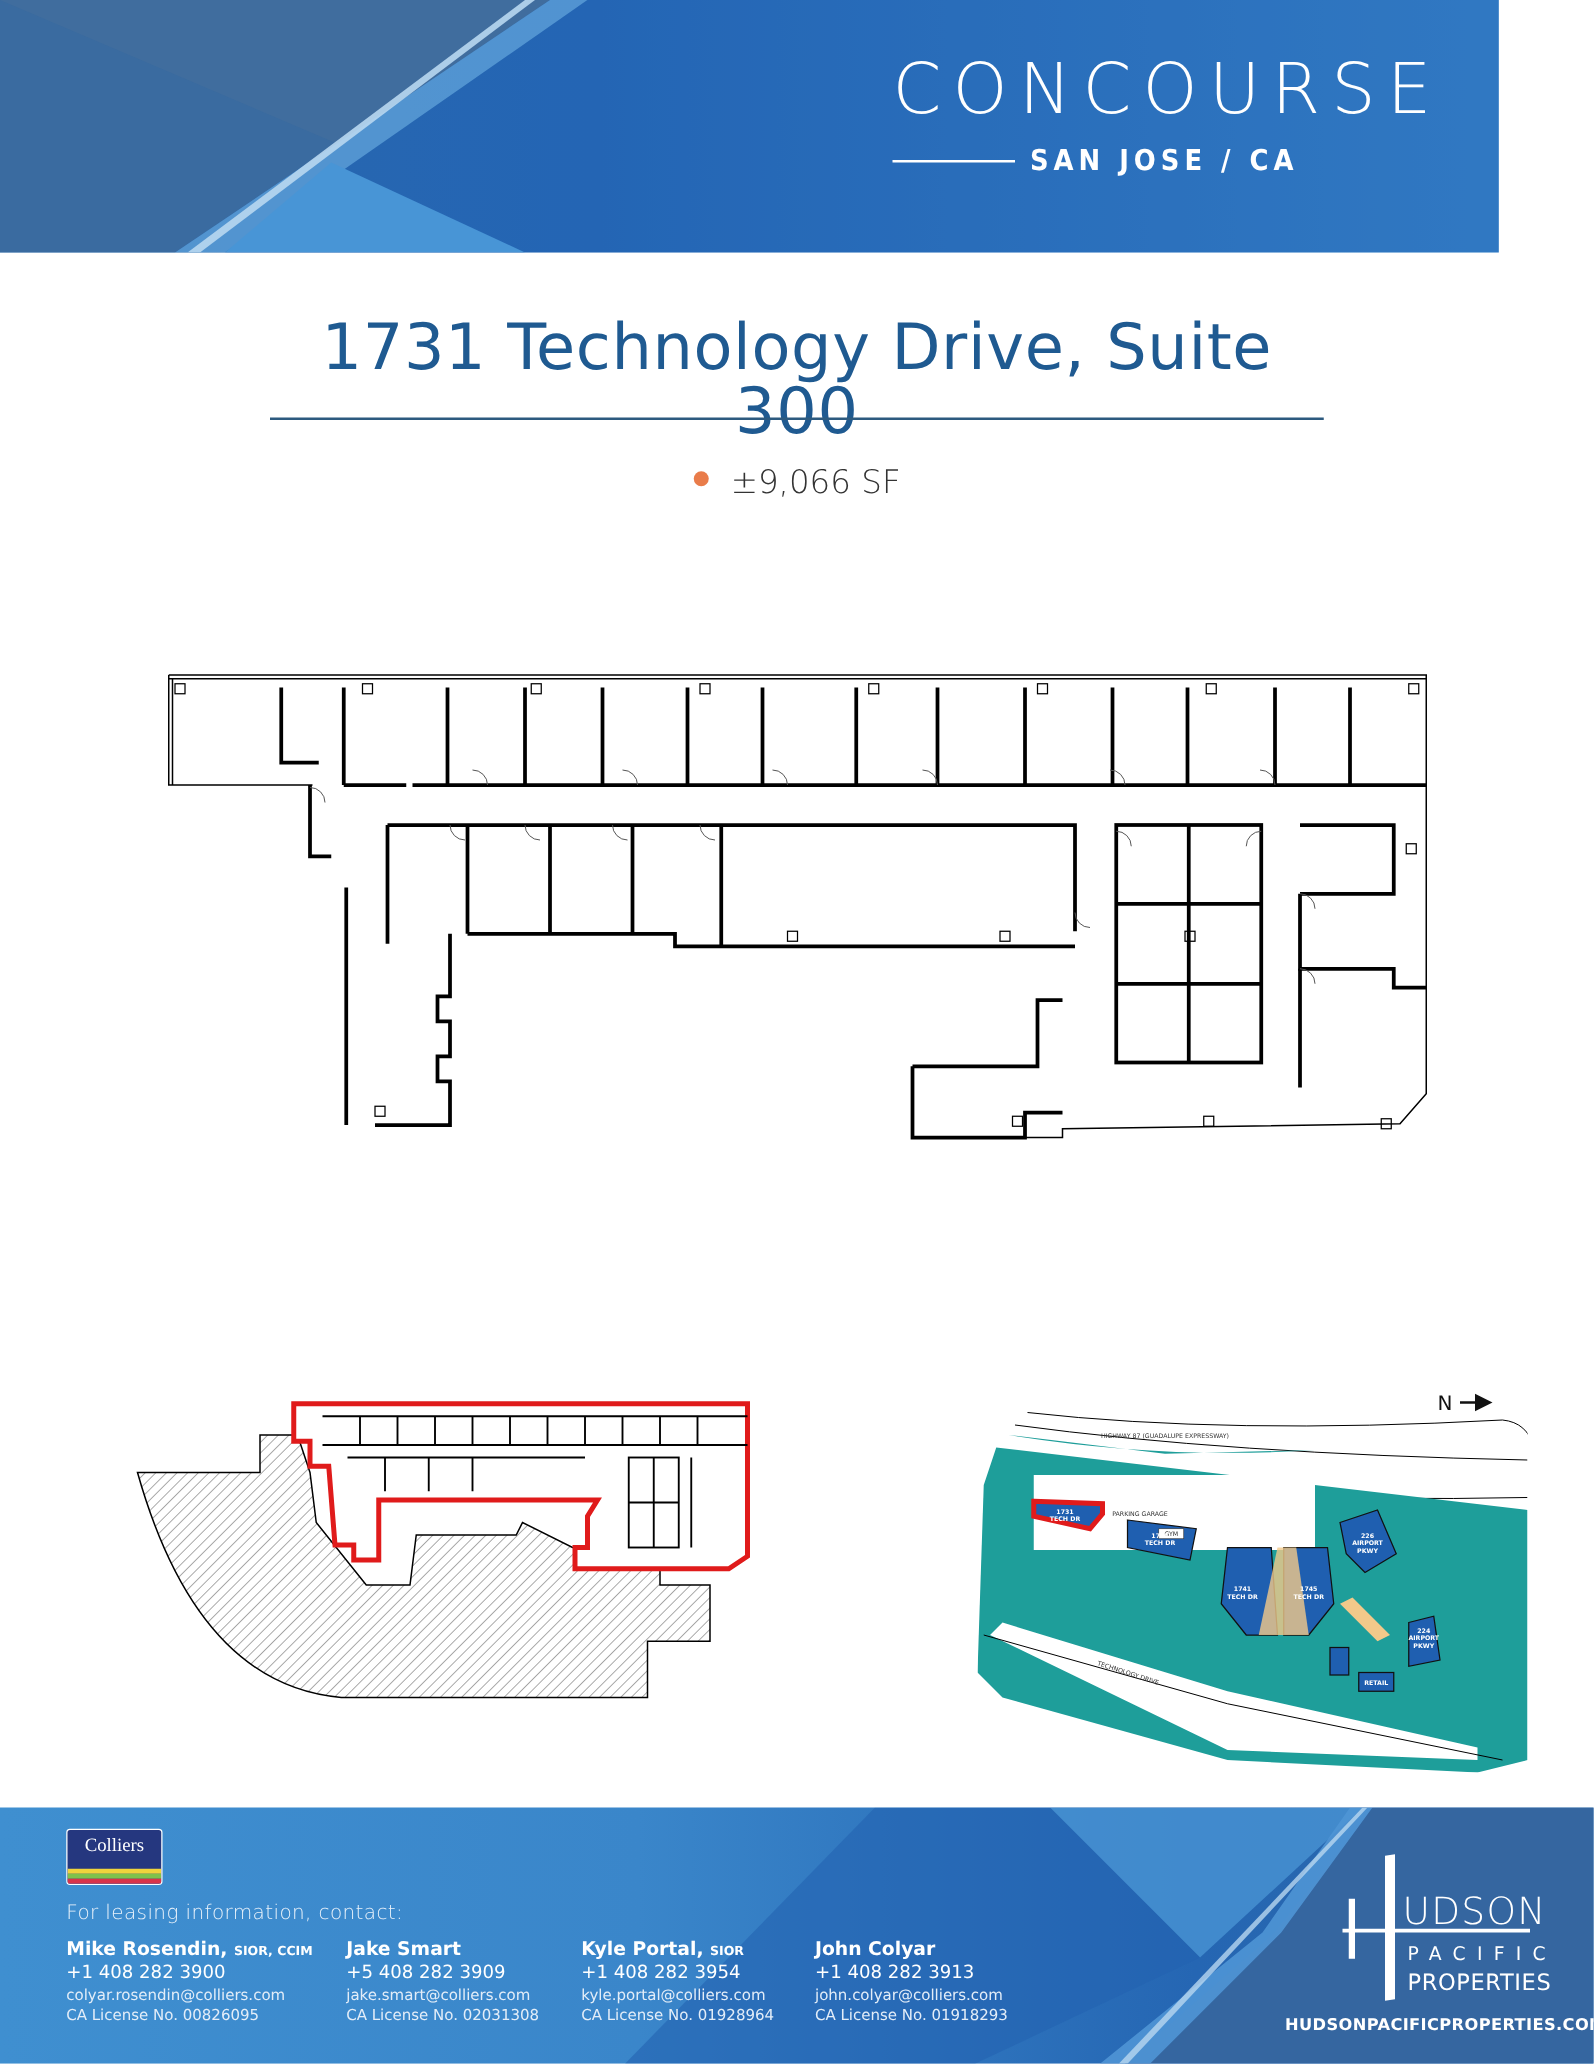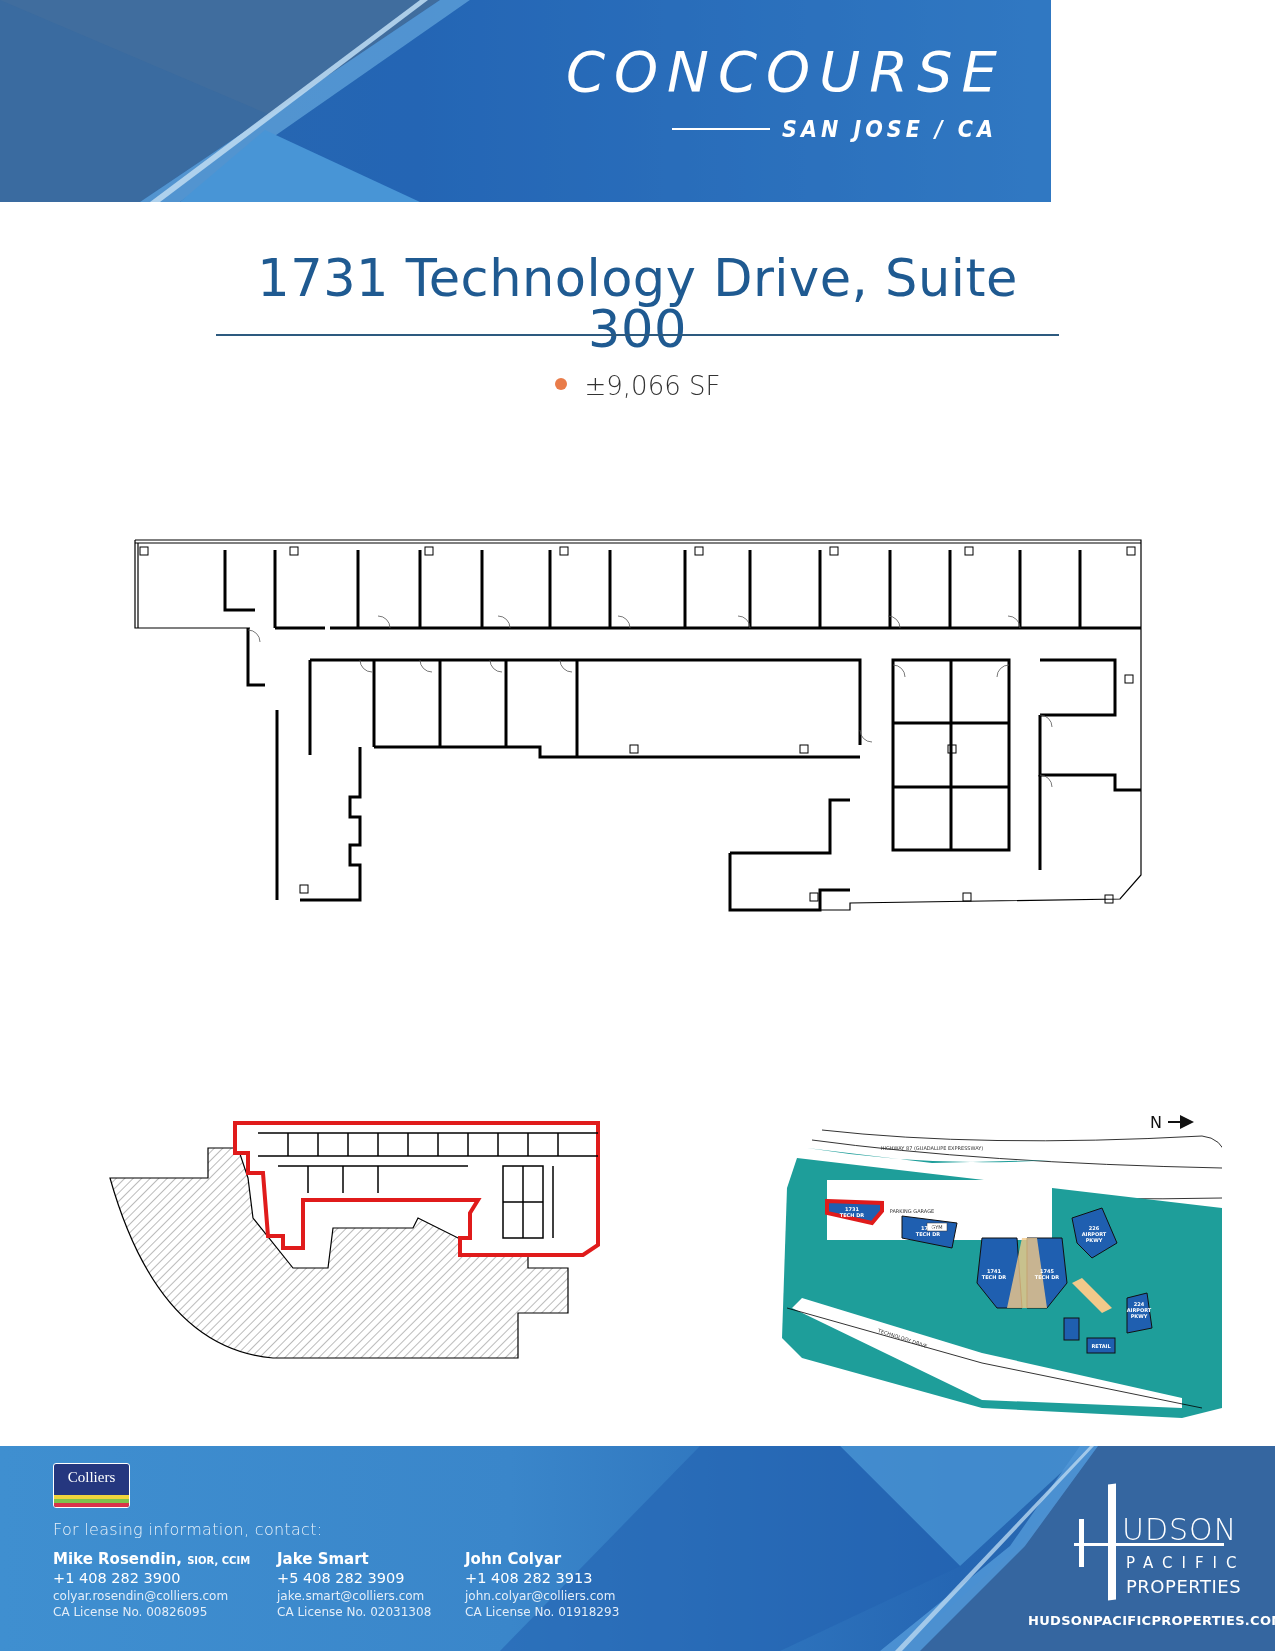--- a/index.html
+++ b/index.html
@@ -1,25 +1,25 @@
 <!DOCTYPE html>
 <html><head>
 <meta charset="utf-8">
 <style>
   * { box-sizing: border-box; margin: 0; padding: 0; }
   html, body { width: 1275px; height: 1651px; background: #ffffff; overflow: hidden; }
   body { position: relative; font-family: "DejaVu Sans", sans-serif; }
 
   
-  .header { position: absolute; left: 0; top: 0; width: 1051px; height: 202px; overflow: hidden;
-    background: linear-gradient(90deg, #2e6aa8 0%, #2567b5 40%, #3a86cc 100%); font-style: italic; }
+  .header { position: absolute; left: 0; top: 0; width: 1199px; height: 202px; overflow: hidden;
+    background: linear-gradient(90deg, #2e6aa8 0%, #2567b5 40%, #3a86cc 100%); }
   .header svg.bg { position: absolute; left: 0; top: 0; }
   .brand { position: absolute; right: 54px; top: 44px; text-align: right; color: #fff; }
   .brand-title { font-family: "DejaVu Sans", sans-serif; font-weight: 300; font-size: 56px; letter-spacing: 9px; line-height: 1; margin-right: -9px; }
-  .brand-sub { margin-top: 16px; display: flex; align-items: center; justify-content: flex-end; gap: 12px; }
+  .brand-sub { margin-top: 16px; display: flex; align-items: center; justify-content: flex-start; gap: 12px; }
   .brand-rule { width: 98px; height: 2px; background: #fff; }
   .brand-loc { font-family: "DejaVu Sans Condensed", "DejaVu Sans", sans-serif; font-weight: bold; font-size: 23px; letter-spacing: 4px; }
 
   
   .title { position: absolute; left: 216px; top: 253px; width: 843px; text-align: center;
     font-family: "DejaVu Sans", sans-serif; font-size: 51px; color: #1f5a91; letter-spacing: 0.5px; line-height: 1; }
   .title-rule { position: absolute; left: 216px; top: 334px; width: 843px; height: 2px; background: #2d5a7f; }
   .sf { position: absolute; left: 0; top: 373px; width: 1275px; text-align: center; font-size: 26px; font-weight: 300; color: #333; line-height: 1; }
   .sf .dot { display: inline-block; width: 12px; height: 12px; border-radius: 50%; background: #e97c4a; vertical-align: middle; margin-right: 18px; position: relative; top: -4px; }
 
@@ -265,20 +265,26 @@
       <div class="phone">+1 408 282 3900</div>
       <div class="email">colyar.rosendin@colliers.com</div>
       <div class="lic">CA License No. 00826095</div>
     </div>
     <div class="contact" style="width:188px">
       <div class="name"><span>Jake Smart</span></div>
       <div class="phone">+5 408 282 3909</div>
       <div class="email">jake.smart@colliers.com</div>
       <div class="lic">CA License No. 02031308</div>
     </div>
+    <div class="contact" style="width:187px">
+      <div class="name"><span>Kyle Portal,</span> <span class="cred">SIOR</span></div>
+      <div class="phone">+1 408 282 3954</div>
+      <div class="email">kyle.portal@colliers.com</div>
+      <div class="lic">CA License No. 01928964</div>
+    </div>
     <div class="contact" style="width:190px">
       <div class="name"><span>John Colyar</span></div>
       <div class="phone">+1 408 282 3913</div>
       <div class="email">john.colyar@colliers.com</div>
       <div class="lic">CA License No. 01918293</div>
     </div>
   </div>
   <div class="hudson">
     <div class="bar-v1"></div>
     <div class="bar-v2"></div>

